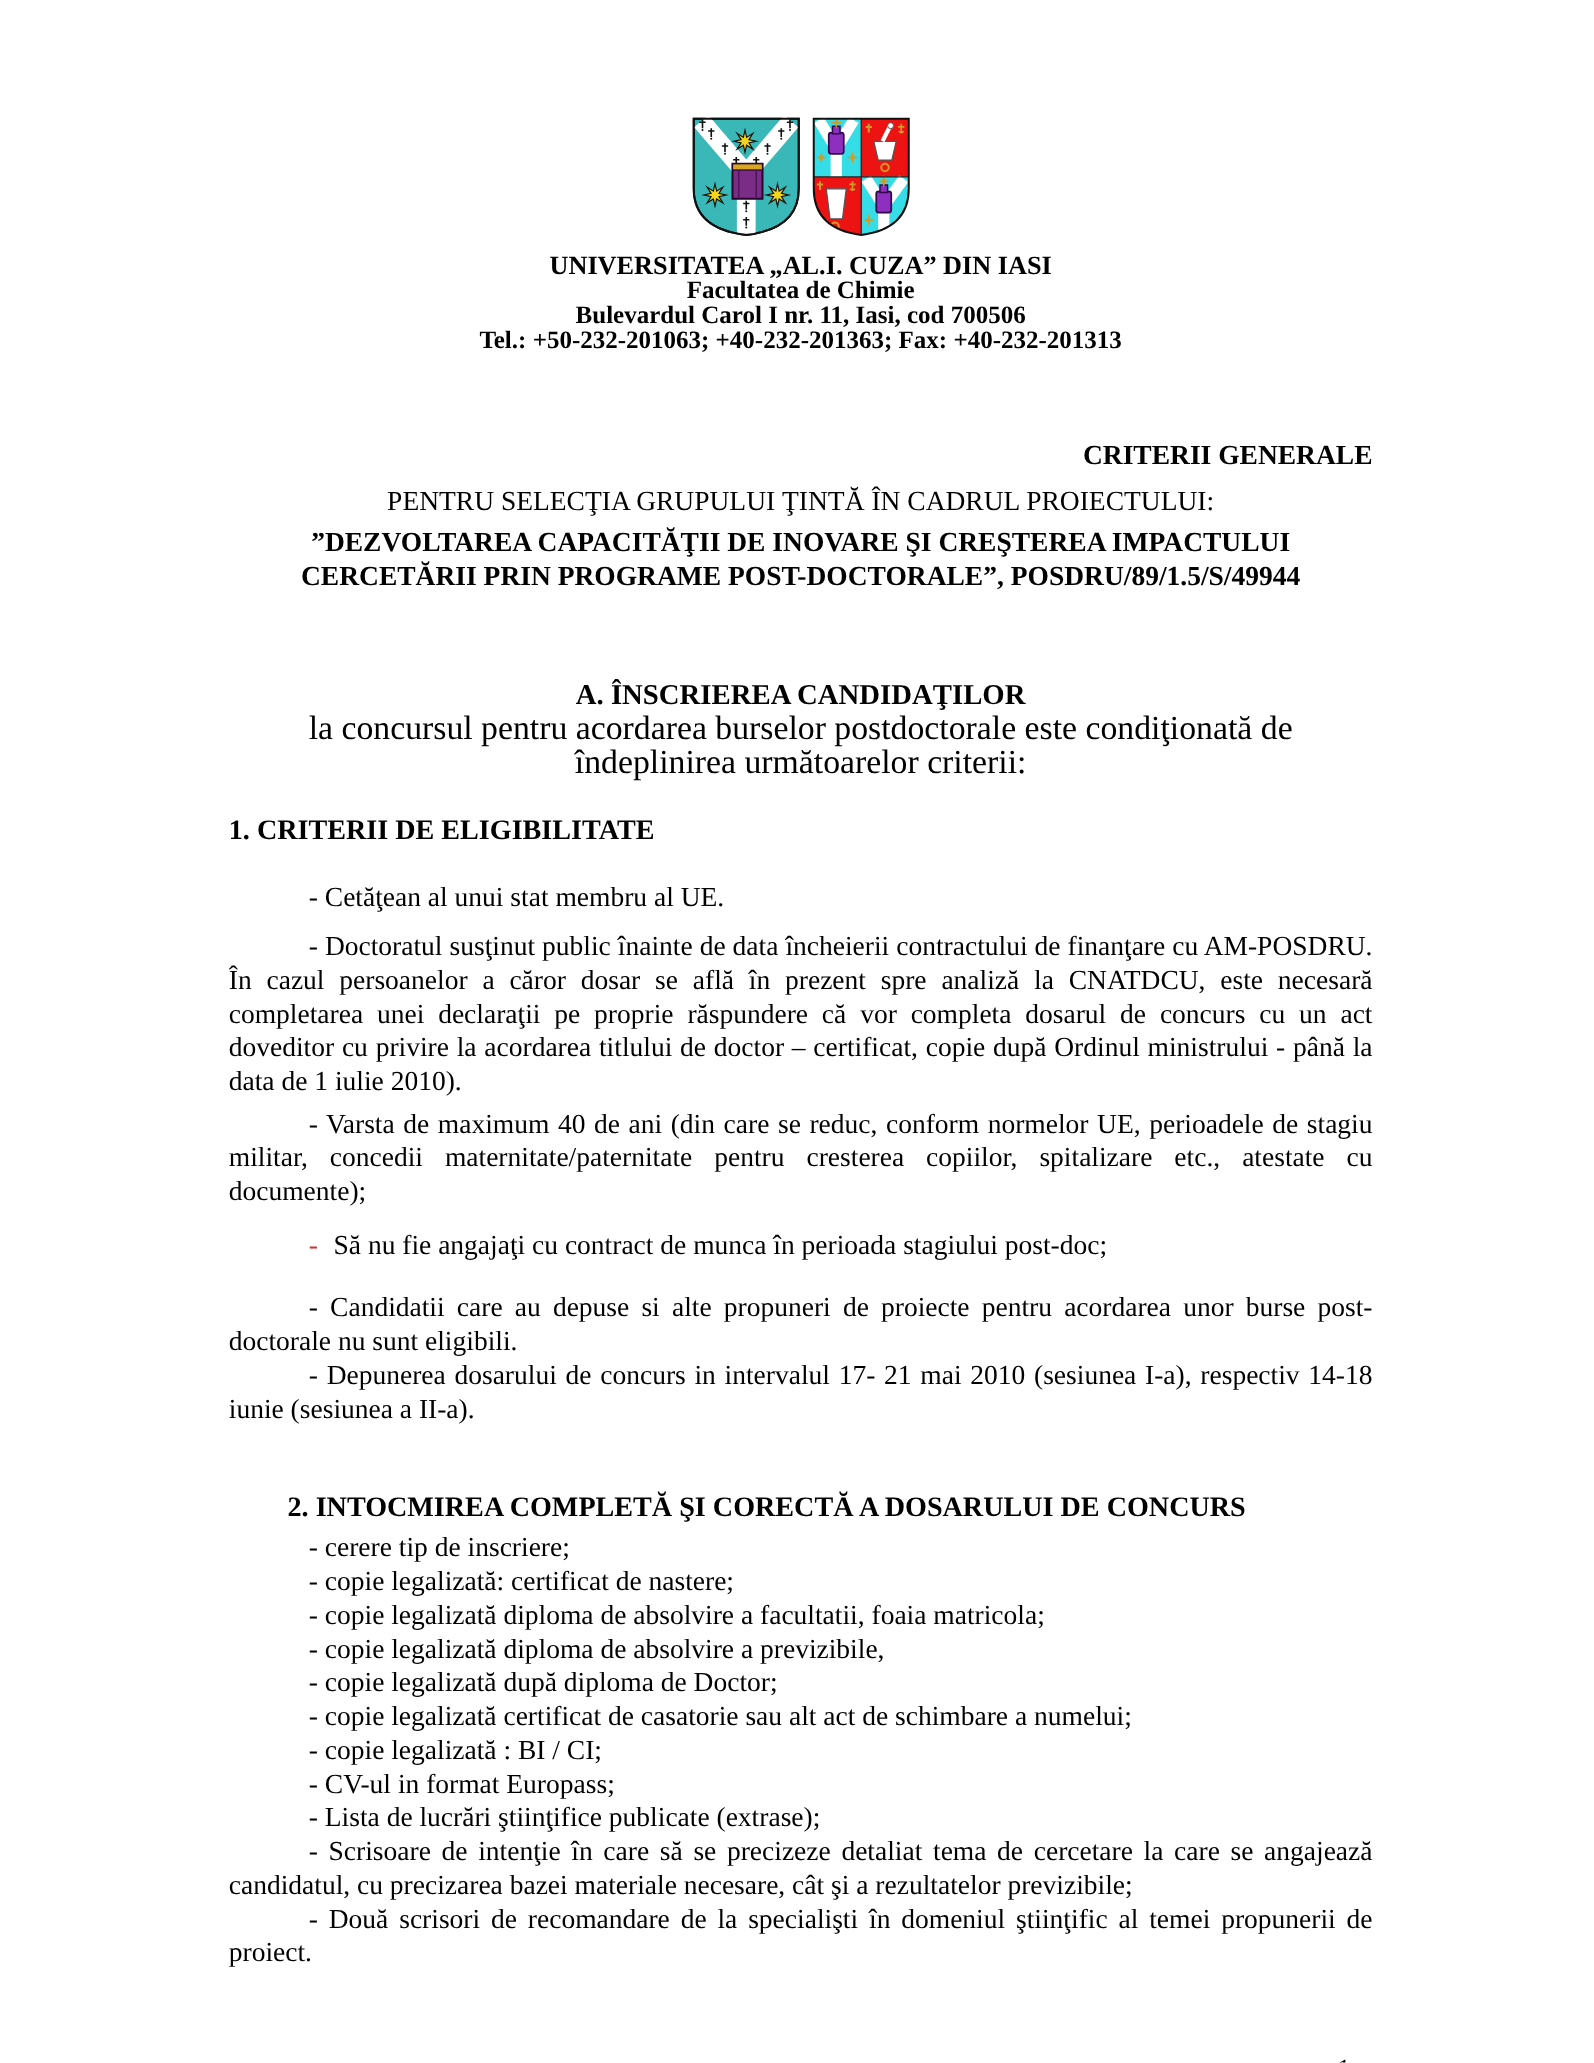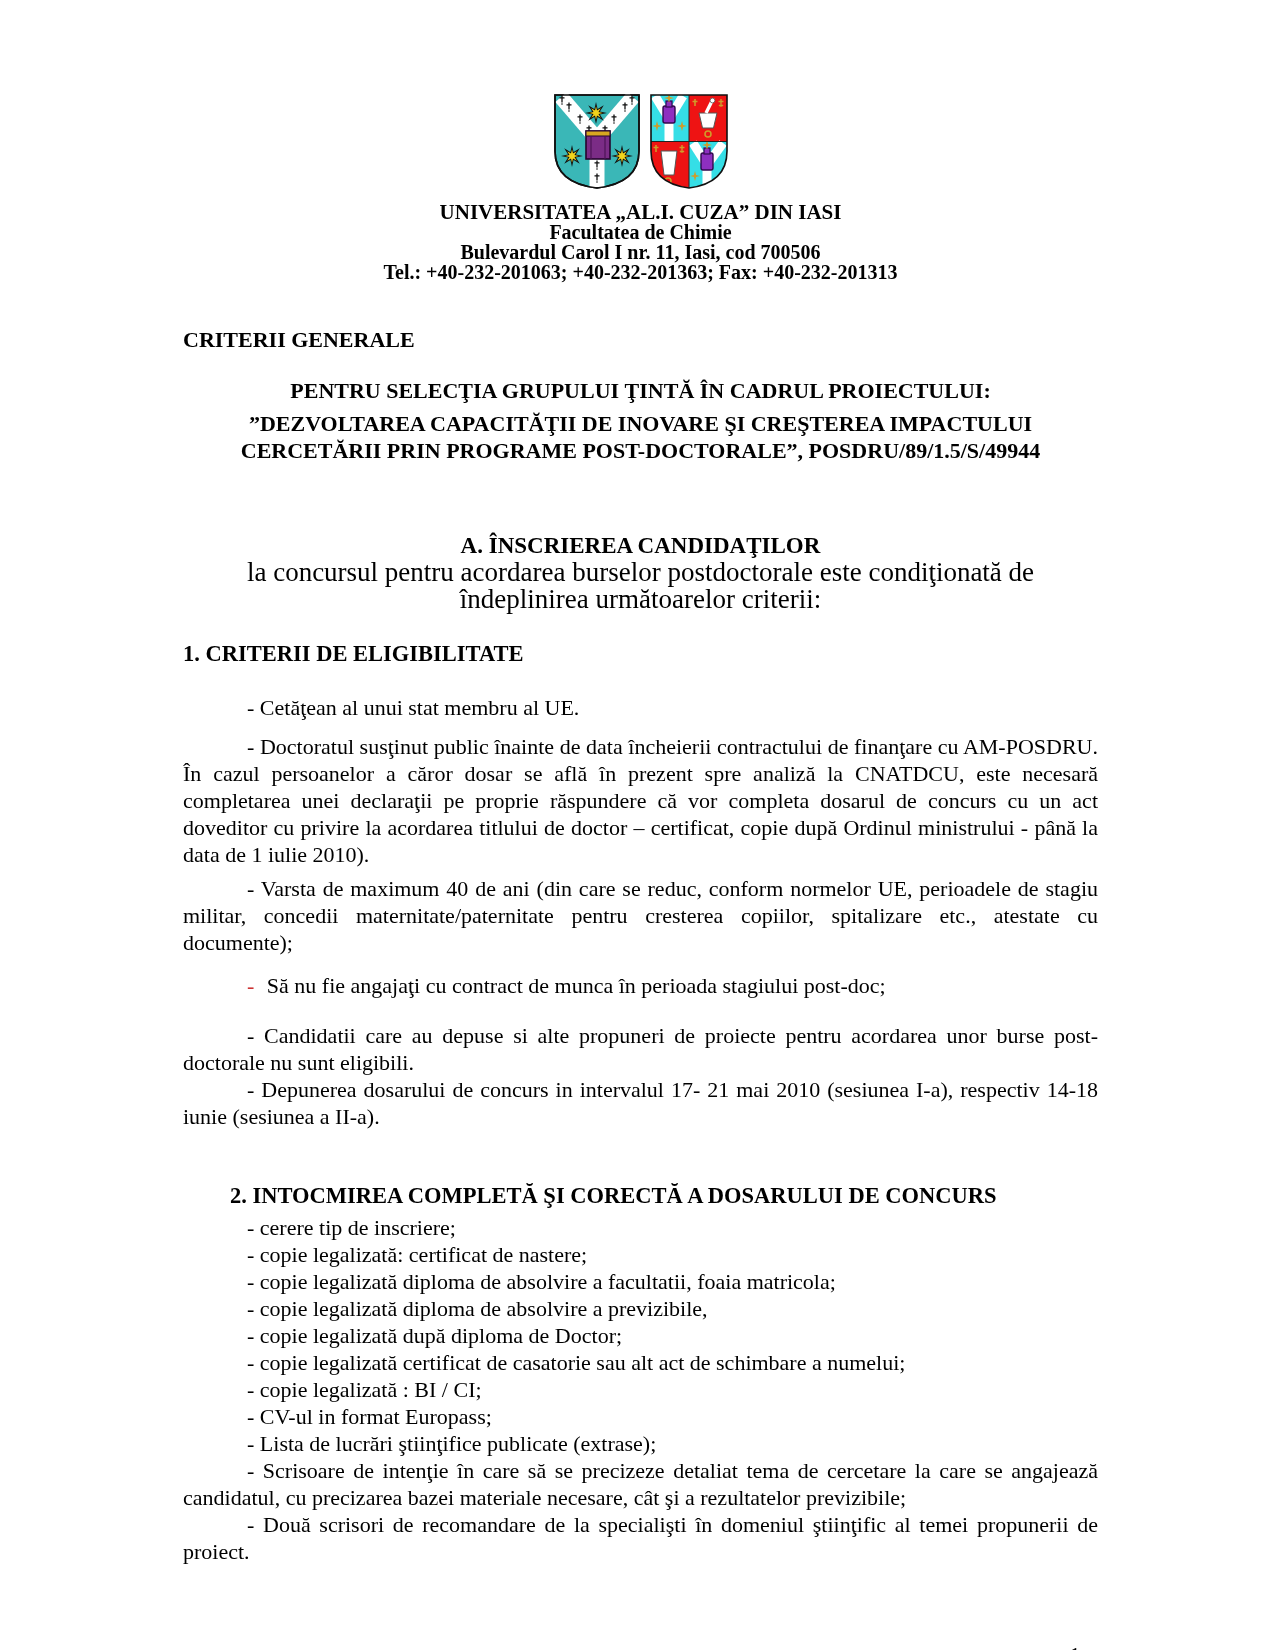--- a/index.html
+++ b/index.html
@@ -11,22 +11,22 @@
   .page {
     position:relative; box-sizing:border-box;
     width:1275px; height:1650px;
     padding:0 177px 0 183px;
   }
   
   .logo { margin-top:93px; height:97px; display:flex; justify-content:center; align-items:flex-start; gap:8px; }
   .h-line { text-align:center; font-weight:bold; line-height:20px; font-size:20px; margin:0; }
   .h-line.uni { margin-top:12px; font-size:21px; line-height:20px; }
   
-  .t1 { margin:44px 0 0; text-align:left; font-weight:bold; font-size:22px; line-height:27px; }
-  .t2 { margin:24px 0 0; text-align:center; font-weight:bold; font-size:22px; line-height:27px; }
+  .t1 { margin:68px 0 0; text-align:right; font-weight:bold; font-size:22px; line-height:27px; }
+  .t2 { margin:10px 0 0; text-align:center; font-weight:normal; font-size:22px; line-height:27px; }
   .t3 { margin:6px 0 0;  text-align:center; font-weight:bold; font-size:22px; line-height:27px; }
   
   .a-head { margin:68px 0 0; text-align:center; font-weight:bold; font-size:23px; line-height:27px; }
   .a-sub  { margin:0; text-align:center; font-size:27px; line-height:27px; }
   
   .h1 { margin:27px 0 0; font-weight:bold; font-size:22.5px; line-height:27px; }
   .para { margin:0; font-size:22px; line-height:27px; text-indent:64px; }
   .just { text-align:justify; }
   .bold { font-weight:normal; }
   .mt27 { margin-top:27px; }
@@ -140,21 +140,21 @@
 
           <path d="M40 2 V95 M2 48.5 H78" stroke="#222" stroke-width="1"></path>
         </g>
         <path d="M2 2 H78 V58 Q78 90 40 95 Q2 90 2 58 Z" fill="none" stroke="#111" stroke-width="1.6"></path>
       </svg>
     </div>
 
     <p class="h-line uni">UNIVERSITATEA „AL.I. CUZA” DIN IASI</p>
     <p class="h-line fac">Facultatea de Chimie</p>
     <p class="h-line addr">Bulevardul Carol I nr. 11, Iasi, cod 700506</p>
-    <p class="h-line tel">Tel.: +40-232-201063; +40-232-201363; Fax: +40-232-201313</p>
+    <p class="h-line tel">Tel.: +50-232-201063; +40-232-201363; Fax: +40-232-201313</p>
   </header>
 
   <section>
     <p class="t1">CRITERII GENERALE</p>
     <p class="t2">PENTRU SELECŢIA GRUPULUI ŢINTĂ ÎN CADRUL PROIECTULUI:</p>
     <p class="t3">”DEZVOLTAREA CAPACITĂŢII DE INOVARE ŞI CREŞTEREA IMPACTULUI CERCETĂRII PRIN PROGRAME POST-DOCTORALE”, POSDRU/89/1.5/S/49944</p>
   </section>
 
   <section>
     <p class="a-head">A. ÎNSCRIEREA CANDIDAŢILOR</p>

